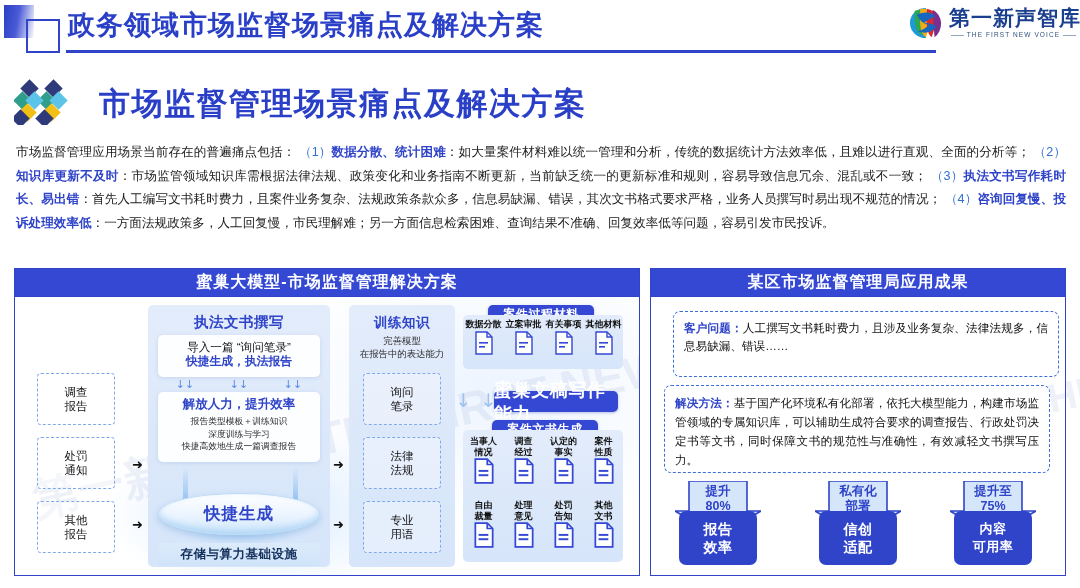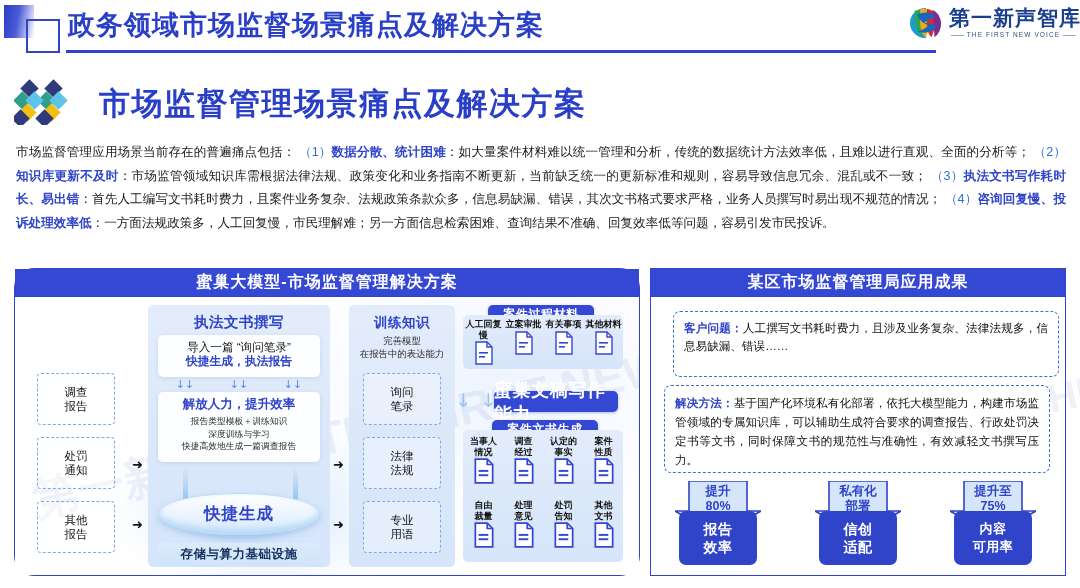--- a/index.html
+++ b/index.html
@@ -63,21 +63,21 @@
   .panel { position:absolute; border:1.6px solid #2f44c9; }
   .panel-head {
     height:28px; background:#3448d4; color:#fff;
     font-size:16px; font-weight:bold; letter-spacing:1px;
     display:flex; align-items:center; justify-content:center;
     border-bottom:1.6px solid #2f44c9;
   }
   .panel-body { position:relative; background:#fff; }
 
   
-  #panel-left { left:14px; top:268px; width:626px; height:308px;border-radius:20px; }
+  #panel-left { left:14px; top:268px; width:626px; height:308px; }
   #panel-left .panel-body { height:278px; overflow:hidden; }
 
   
   .glow {
     position:absolute; left:0; top:0; width:100%; height:100%;
     background:
       radial-gradient(ellipse 230px 120px at 250px 215px, rgba(160,205,255,.40), rgba(255,255,255,0) 70%),
       radial-gradient(ellipse 320px 200px at 480px 90px, rgba(205,225,255,.35), rgba(255,255,255,0) 72%);
     pointer-events:none;
   }
@@ -298,21 +298,21 @@
 法规</span></div>
     <div class="dashbox" style="left:348px; top:204px; width:78px; height:52px; white-space:pre-line;"><span>专业
 用语</span></div>
 
     <div class="pill" style="left:473px; top:8px; width:106px; height:19px;">
       <span>案件过程材料</span>
     </div>
     <div class="col-card" style="left:448px; top:18px; width:160px; height:54px;"></div>
     <div class="doc-group" style="left:448px; top:22px; width:160px; height:52px;">
       <div class="doc-item" style="left:1px; top:0; width:39px;">
-        <div class="doc-label">人工回复慢</div>
+        <div class="doc-label">数据分散</div>
         <svg class="doc-ic" width="20" height="24" viewBox="0 0 20 24">
               <path d="M2 1h11l5 5v17H2z" fill="#fff" stroke="#3448d4" stroke-width="1.4"></path>
               <path d="M13 1v5h5" fill="none" stroke="#3448d4" stroke-width="1.4"></path>
               <rect x="5" y="11" width="9" height="1.6" fill="#3448d4"></rect>
               <rect x="5" y="15" width="6" height="1.6" fill="#3448d4"></rect>
             </svg>
       </div>
       <div class="doc-item" style="left:41px; top:0; width:39px;">
         <div class="doc-label">立案审批</div>
         <svg class="doc-ic" width="20" height="24" viewBox="0 0 20 24">

